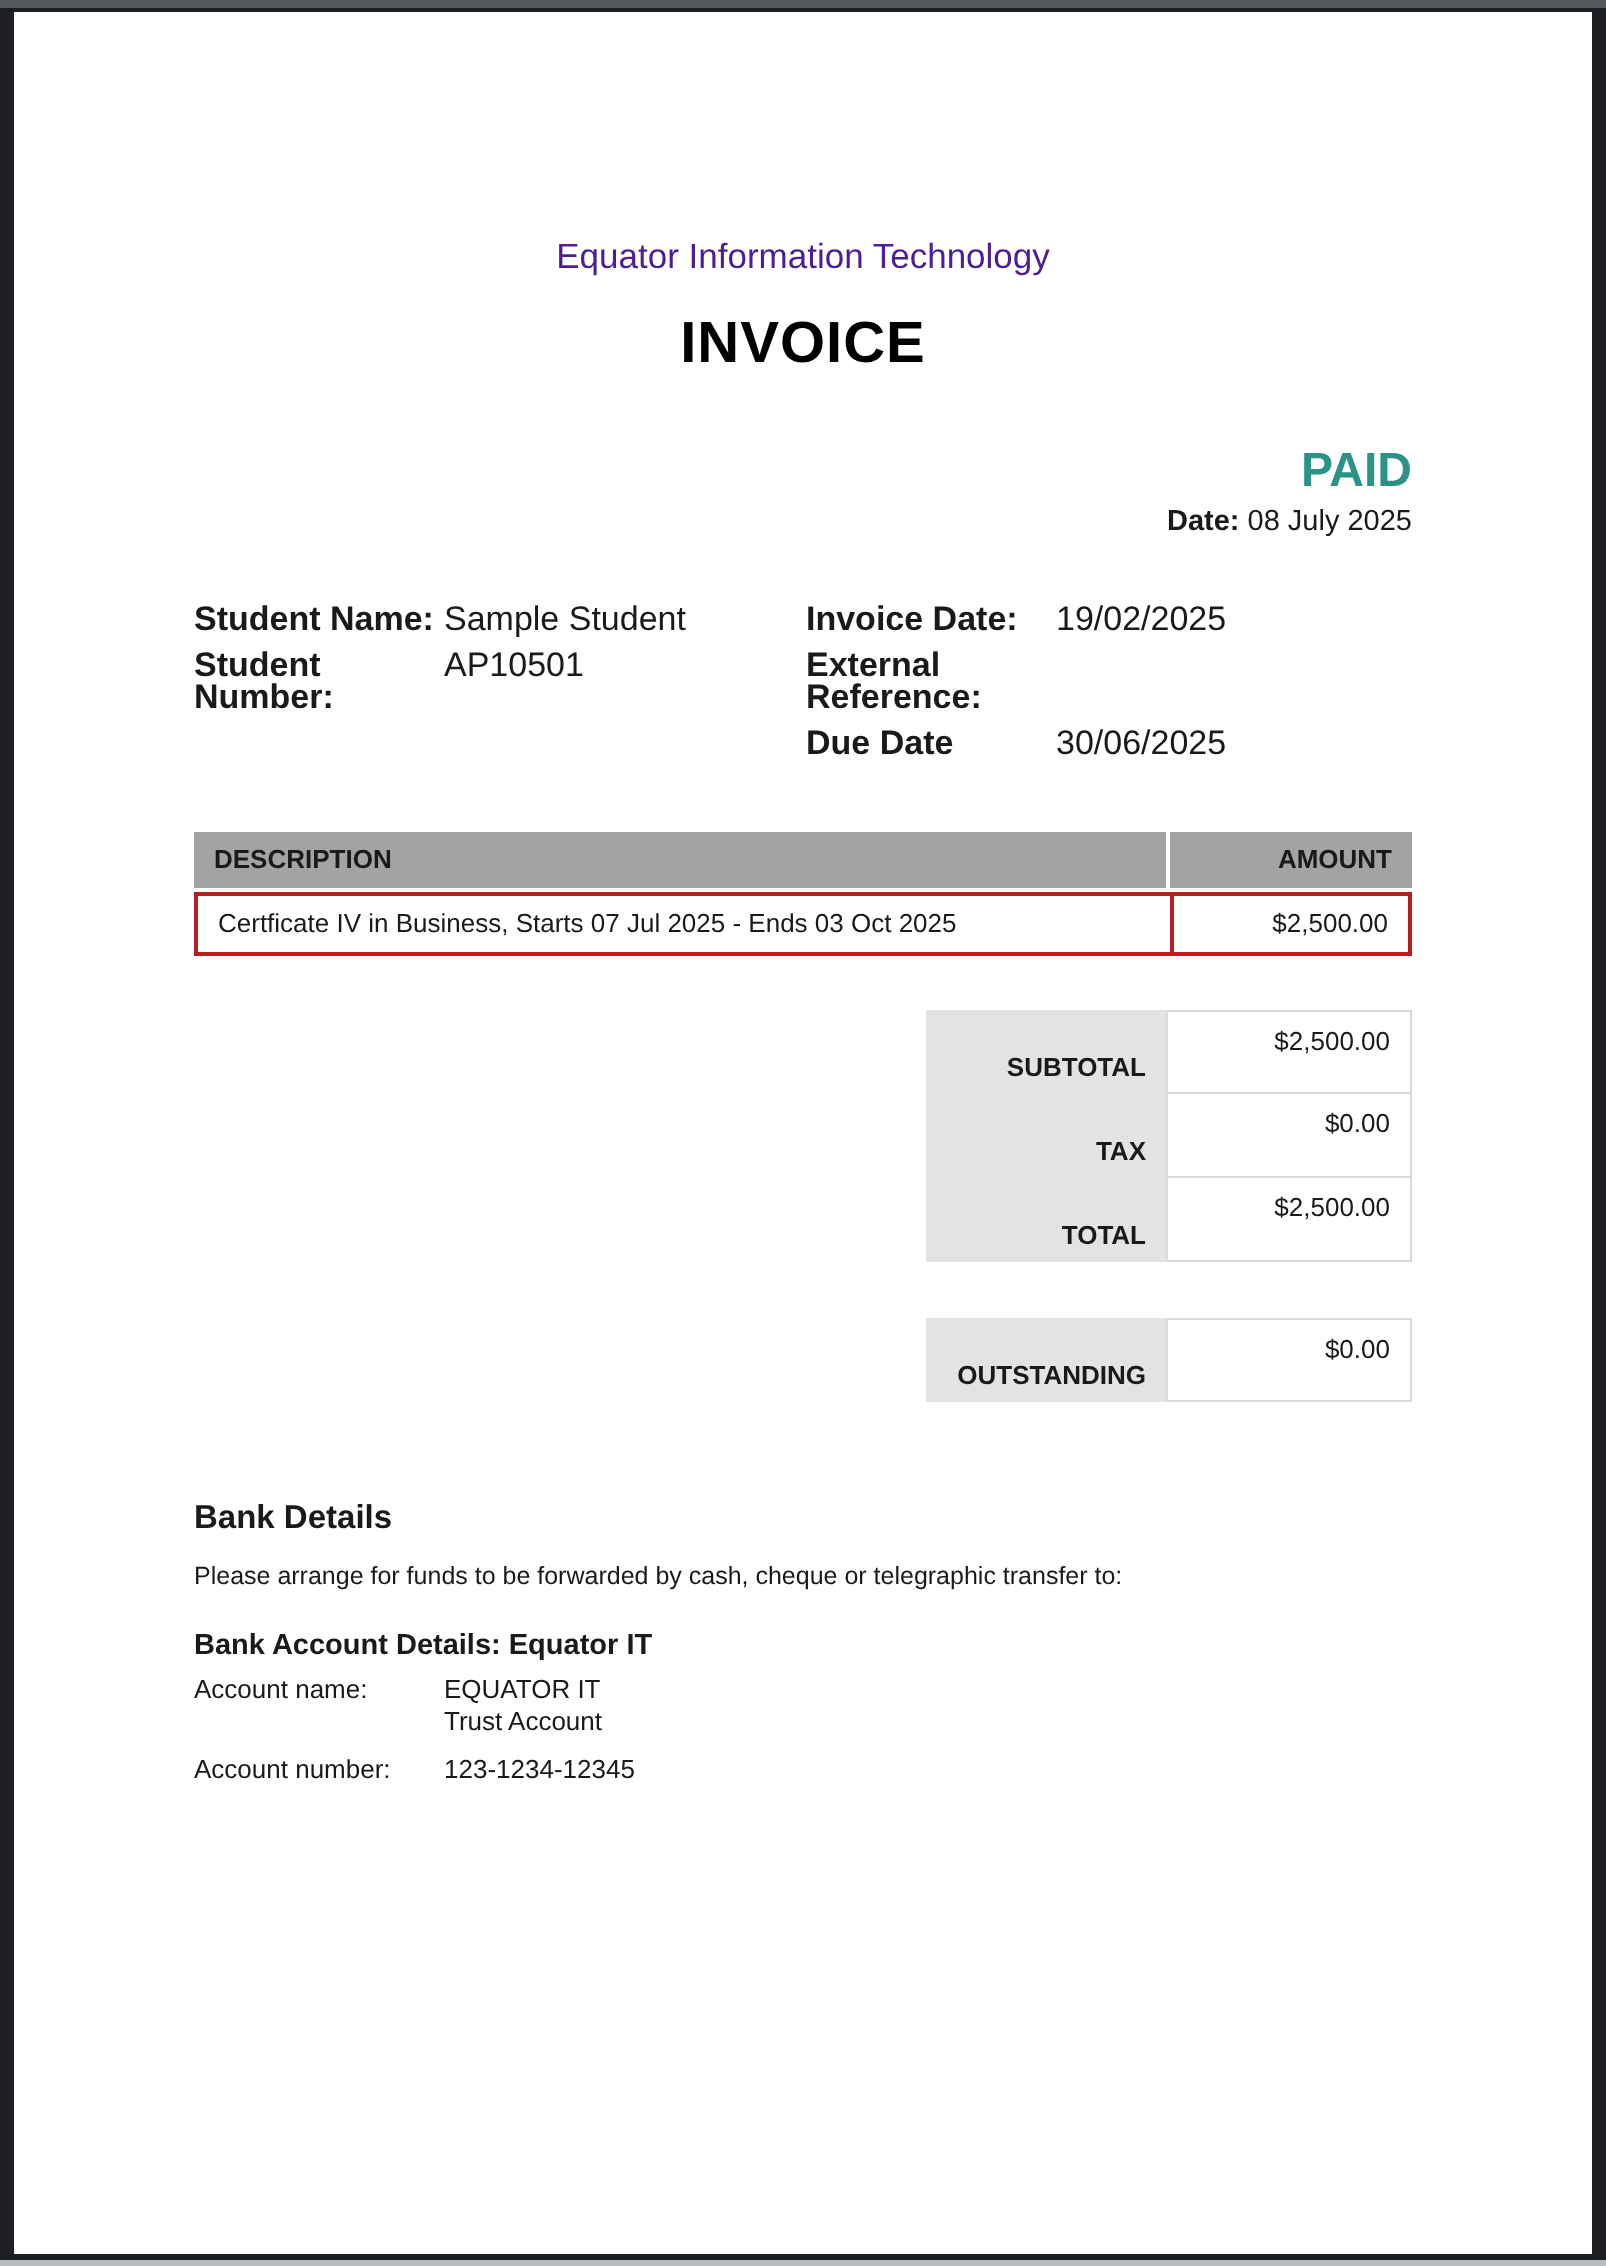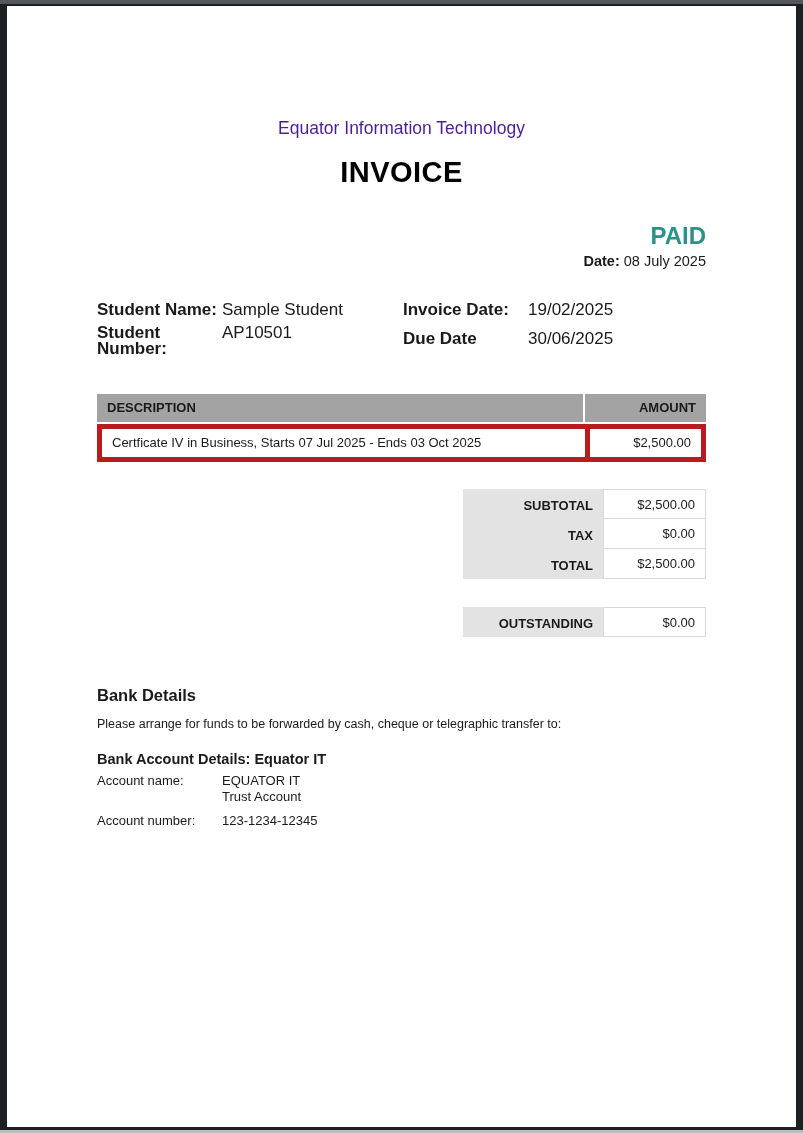--- a/index.html
+++ b/index.html
@@ -33,30 +33,30 @@
   .drow { display: flex; margin-bottom: 6px; font-size: 17px; line-height: 16.5px; }
   .dlabel { width: 125px; flex: none; font-weight: bold; }
   .dvalue { flex: 1; }
 
   .items-table { margin-top: 30px; font-size: 13px; }
   .thead { display: flex; gap: 2px; margin-bottom: 2px; }
   .th { background: #a3a3a3; font-weight: bold; padding: 7px 10px; line-height: 14px; }
   .th.desc { flex: 1; text-align: left; }
   .th.amt  { width: 121px; flex: none; text-align: right; }
   .trow { display: flex; }
-  .td { border: 5px solid #b91c1c; padding: 7px 10px; line-height: 14px; background: #fff; }
+  .td { border: 2px solid #b91c1c; padding: 7px 10px; line-height: 14px; background: #fff; }
   .td.desc { flex: 1; border-right: none; }
   .td.amt  { width: 121px; flex: none; text-align: right; }
 
   .summary-wrap { display: flex; flex-direction: column; align-items: flex-end; }
   .summary { margin-top: 27px; width: 243px; font-size: 13px; background: #e3e3e3; }
   .srow { display: flex; }
   .slabel {
-    width: 140px; flex: none; font-weight: bold; text-align: right;
-    padding: 9px 10px 6px 0; line-height: 15px;
+    width: 120px; flex: none; font-weight: bold; text-align: right;
+    padding: 21px 10px 6px 0; line-height: 15px;
   }
   .svalue {
     flex: 1; text-align: right; background: #fff;
     border: 1px solid #d9d9d9; padding: 7px 10px 6px 0; line-height: 15px;
   }
   .srow + .srow .svalue { border-top: none; }
   .summary.outstanding { margin-top: 28px; }
 
   .bank { margin-top: 48px; font-size: 13px; }
   .bank-heading { font-size: 16.5px; font-weight: bold; line-height: 20px; }
@@ -95,20 +95,21 @@
             <span class="dlabel">Student Number:</span>
             <span class="dvalue">AP10501</span>
           </div>
         </div>
         <div class="details-right">
           <div class="drow">
             <span class="dlabel">Invoice Date:</span>
             <span class="dvalue">19/02/2025</span>
           </div>
           <div class="drow">
+            <span class="dlabel">External Reference:</span>
             <span class="dvalue"></span>
           </div>
           <div class="drow">
             <span class="dlabel">Due Date</span>
             <span class="dvalue">30/06/2025</span>
           </div>
         </div>
       </div>
 
       <div class="items-table">

